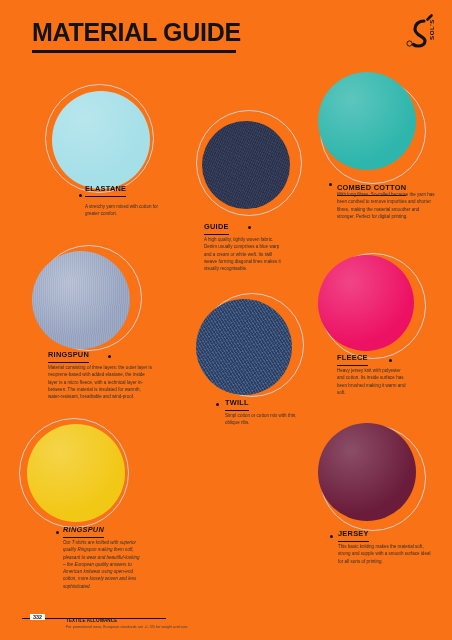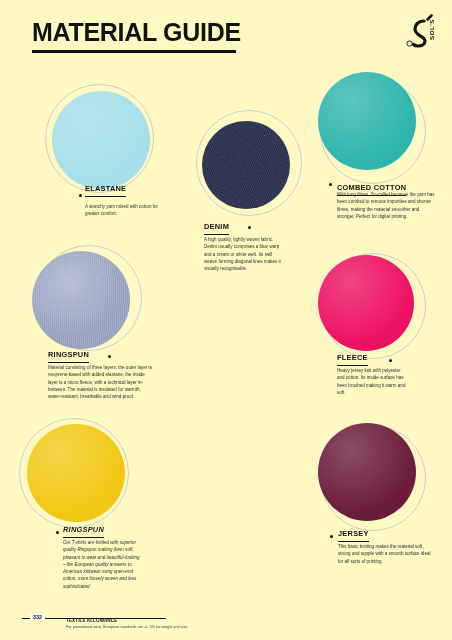--- a/index.html
+++ b/index.html
@@ -2,21 +2,21 @@
 <html><head>
 <meta charset="utf-8">
 <style>
   * { box-sizing: border-box; margin: 0; padding: 0; }
   html, body {
     width: 452px; height: 640px;
     background: #ffffff;
     font-family: "Liberation Sans", sans-serif;
     overflow: hidden;
   }
-  .page { position: relative; width: 452px; height: 640px; background: #fef9c3; }
+  .page { position: relative; width: 452px; height: 640px; background: #f97316; }
 
   
   .header { position: absolute; left: 0; top: 0; width: 452px; height: 70px; }
   .title {
     position: absolute; left: 32px; top: 20px;
     font-size: 25px; font-weight: 700; letter-spacing: -0.3px;
     color: #111315; line-height: 1;
   }
   .title-rule {
     position: absolute; left: 32px; top: 50px;
@@ -117,21 +117,21 @@
     <div class="disc tex-soft" style="left:12px; top:7px; width:98px; height:98px; background-color:#A5DFE8;"></div>
     <div class="dot" style="left:39px; top:110px;"></div>
     <div class="name" style="left:45px; top:100px;">ELASTANE</div>
     <div class="desc" style="left:45px; top:119px; width:82px;">A stretchy yarn mixed with cotton for greater comfort.</div>
   </div>
 
   <div class="card" style="left:196px; top:110px; width:112px; height:160px;">
     <div class="ring" style="left:0px; top:0px; width:106px; height:106px;"></div>
     <div class="disc tex-denim" style="left:6px; top:11px; width:88px; height:88px; background-color:#2A3351;"></div>
     <div class="dot" style="left:52px; top:116px;"></div>
-    <div class="name" style="left:8px; top:112px;">DENIM</div>
+    <div class="name" style="left:8px; top:112px;">GUIDE</div>
     <div class="desc" style="left:8px; top:126px; width:80px;">A high quality, tightly woven fabric. Denim usually comprises a blue warp and a cream or white weft. Its twill weave forming diagonal lines makes it visually recognisable.</div>
   </div>
 
   <div class="card" style="left:318px; top:72px; width:128px; height:150px;">
     <div class="ring" style="left:2px; top:6px; width:106px; height:106px;"></div>
     <div class="disc tex-soft" style="left:0px; top:0px; width:98px; height:98px; background-color:#2FB6AC;"></div>
     <div class="dot" style="left:11px; top:111px;"></div>
     <div class="name" style="left:19px; top:111px;">COMBED COTTON</div>
     <div class="desc" style="left:19px; top:119px; width:100px;">With long fibres. So-called because the yarn has been combed to remove impurities and shorter fibres, making the material smoother and stronger. Perfect for digital printing.</div>
   </div>
@@ -145,20 +145,27 @@
   </div>
 
   <div class="card" style="left:318px; top:253px; width:128px; height:150px;">
     <div class="ring" style="left:2px; top:0px; width:106px; height:106px;"></div>
     <div class="disc tex-soft" style="left:0px; top:2px; width:96px; height:96px; background-color:#ED1164;"></div>
     <div class="dot" style="left:71px; top:106px;"></div>
     <div class="name" style="left:19px; top:100px;">FLEECE</div>
     <div class="desc" style="left:19px; top:114px; width:72px;">Heavy jersey knit with polyester and cotton. Its inside surface has been brushed making it warm and soft.</div>
   </div>
 
+  <div class="card" style="left:196px; top:293px; width:112px; height:140px;">
+    <div class="ring" style="left:4px; top:0px; width:104px; height:104px;"></div>
+    <div class="disc tex-twill" style="left:0px; top:6px; width:96px; height:96px; background-color:#2F4874;"></div>
+    <div class="dot" style="left:20px; top:110px;"></div>
+    <div class="name" style="left:29px; top:105px;">TWILL</div>
+    <div class="desc" style="left:29px; top:119px; width:74px;">Simpl cotton or cotton mix with thin, oblique ribs.</div>
+  </div>
 
   <div class="card" style="left:15px; top:418px; width:150px; height:165px;font-style:italic;">
     <div class="ring" style="left:4px; top:0px; width:110px; height:110px;"></div>
     <div class="disc tex-soft" style="left:12px; top:6px; width:98px; height:98px; background-color:#F2C816;"></div>
     <div class="dot" style="left:41px; top:113px;"></div>
     <div class="name" style="left:48px; top:107px;">RINGSPUN</div>
     <div class="desc" style="left:48px; top:121px; width:78px;">Our T-shirts are knitted with superior quality Ringspun making them soft, pleasant to wear and beautiful-looking – the European quality answers to American knitwear using open-end cotton, more loosely woven and less sophisticated.</div>
   </div>
 
 

